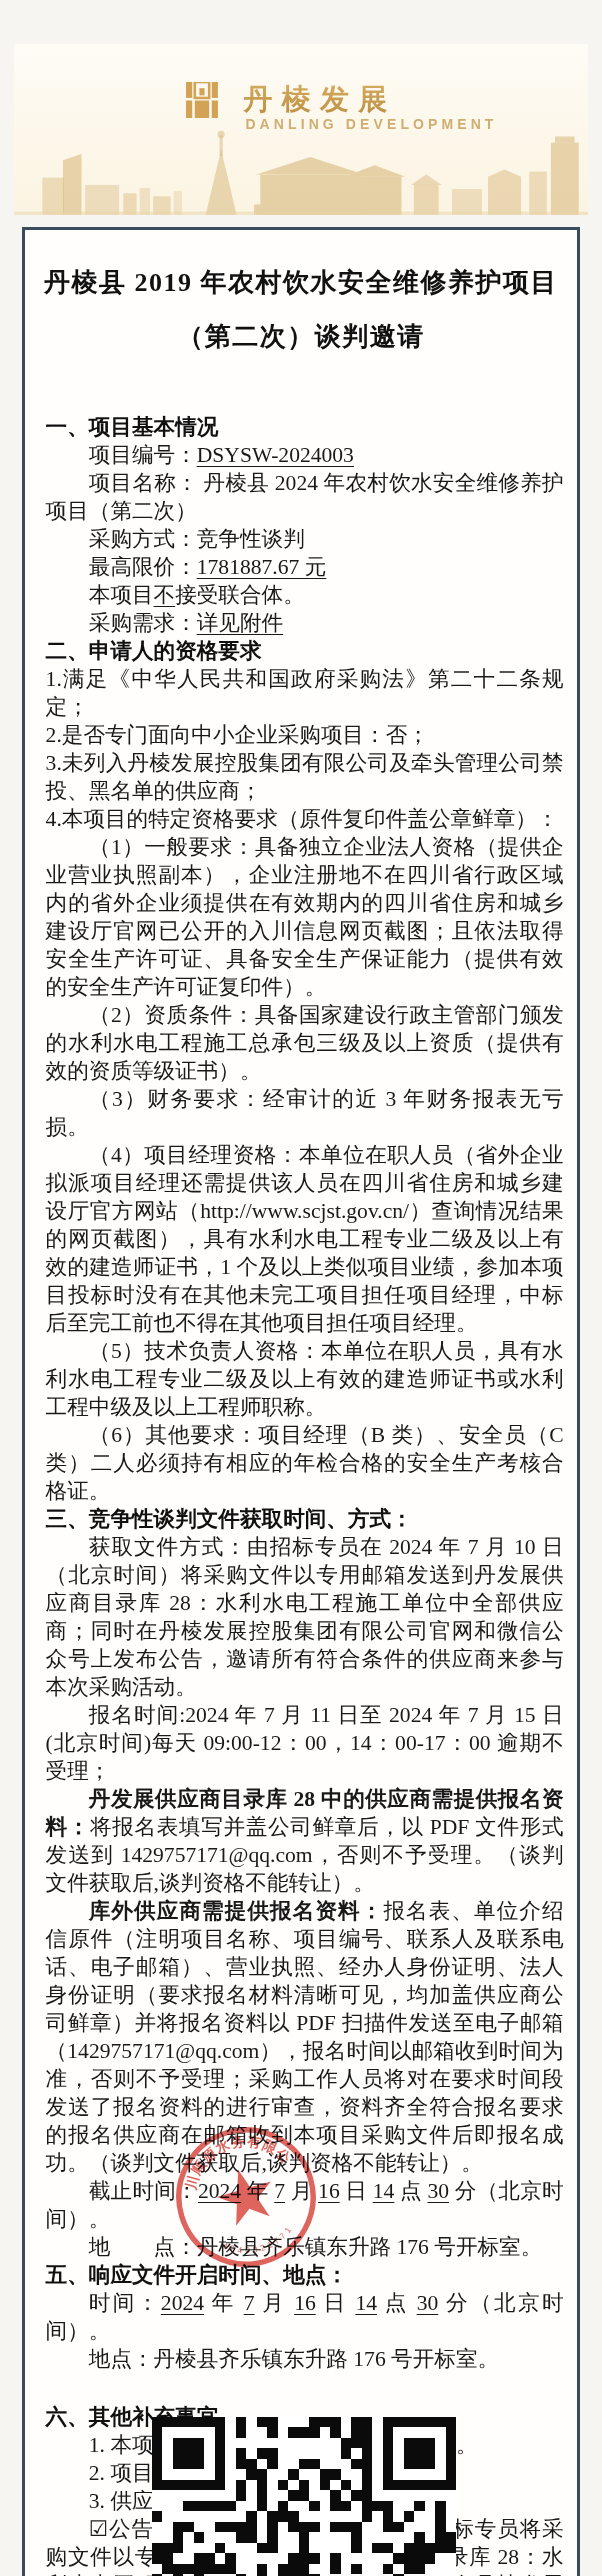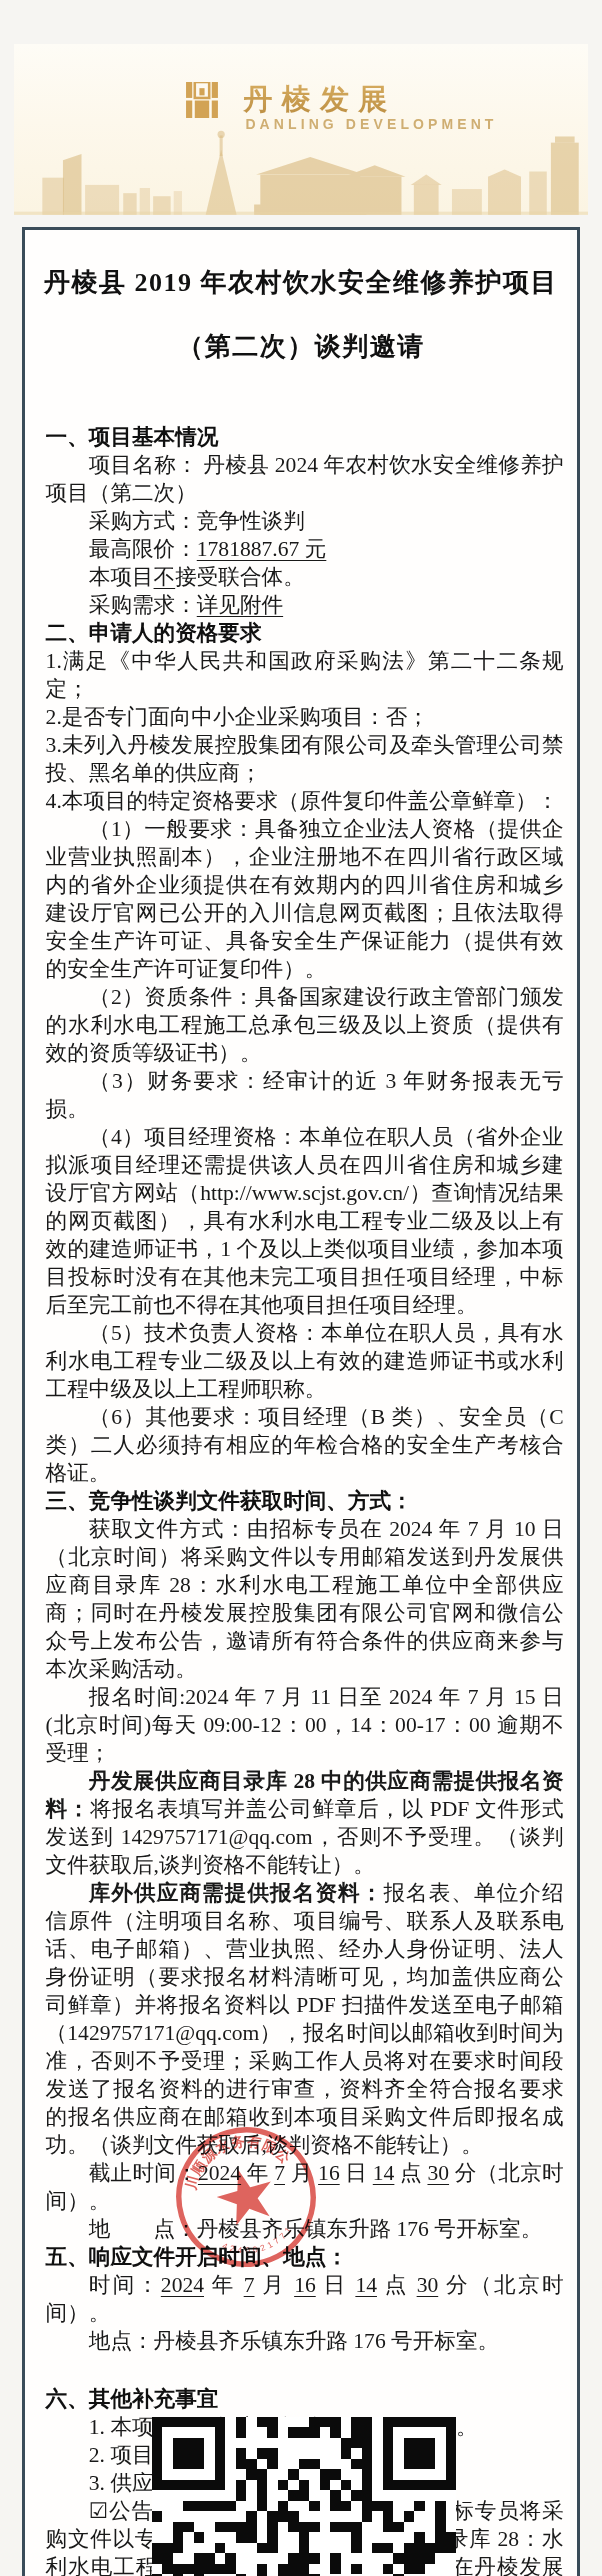--- a/index.html
+++ b/index.html
@@ -30,21 +30,21 @@
     font-size:14px;letter-spacing:4.1px;color:#cfae72;font-weight:bold;
   }
   .skyline{position:absolute;left:0;bottom:0;}
   
   .doc-box{
     position:absolute;left:22px;top:227px;width:558px;height:2593px;
     background:#fffefd;border:3.6px solid #3a4c59;box-sizing:border-box;
   }
   .doc-title{margin:38px 10.3px 0 10.3px;text-align:center;
     font-size:26px;font-weight:bold;letter-spacing:1.5px;line-height:1.15;color:#111;}
-  .doc-title .l2{margin-top:34px;}
+  .doc-title .l2{margin-top:24px;}
   .content{
     margin-top:61px;padding:0 13.4px 0 20.6px;
     font-size:21.6px;line-height:28px;text-align:justify;word-break:break-all;color:#191919;
   }
   .content p{margin:0;text-indent:2em;}
   .content p.h{
     font-family:"Liberation Sans","DejaVu Sans",sans-serif;
     font-weight:bold;text-indent:0;color:#101010;
   }
   .content p.noind{text-indent:0;}
@@ -114,20 +114,21 @@
 
 <div class="doc-box">
   <div class="doc-title">
     <div class="l1">丹棱县 2019 年农村饮水安全维修养护项目</div>
     <div class="l2">（第二次）谈判邀请</div>
   </div>
 
   <div class="content" id="paragraphs">
 
   <p class="h"><span>一、项目基本情况</span></p>
+      <p><span>项目编号：</span><span class="u">DSYSW-2024003</span></p>
       <p><span>项目名称： 丹棱县 2024 年农村饮水安全维修养护项目（第二次）</span></p>
       <p><span>采购方式：竞争性谈判</span></p>
       <p><span>最高限价：</span><span class="u">1781887.67 元</span></p>
       <p><span>本项目</span><span class="u">不</span><span>接受联合体。</span></p>
       <p><span>采购需求：</span><span class="u">详见附件</span></p>
       <p class="h"><span>二、申请人的资格要求</span></p>
       <p class="noind"><span>1.满足《中华人民共和国政府采购法》第二十二条规定；</span></p>
       <p class="noind"><span>2.是否专门面向中小企业采购项目：否；</span></p>
       <p class="noind"><span>3.未列入丹棱发展控股集团有限公司及牵头管理公司禁投、黑名单的供应商；</span></p>
       <p class="noind"><span>4.本项目的特定资格要求（原件复印件盖公章鲜章）：</span></p>

